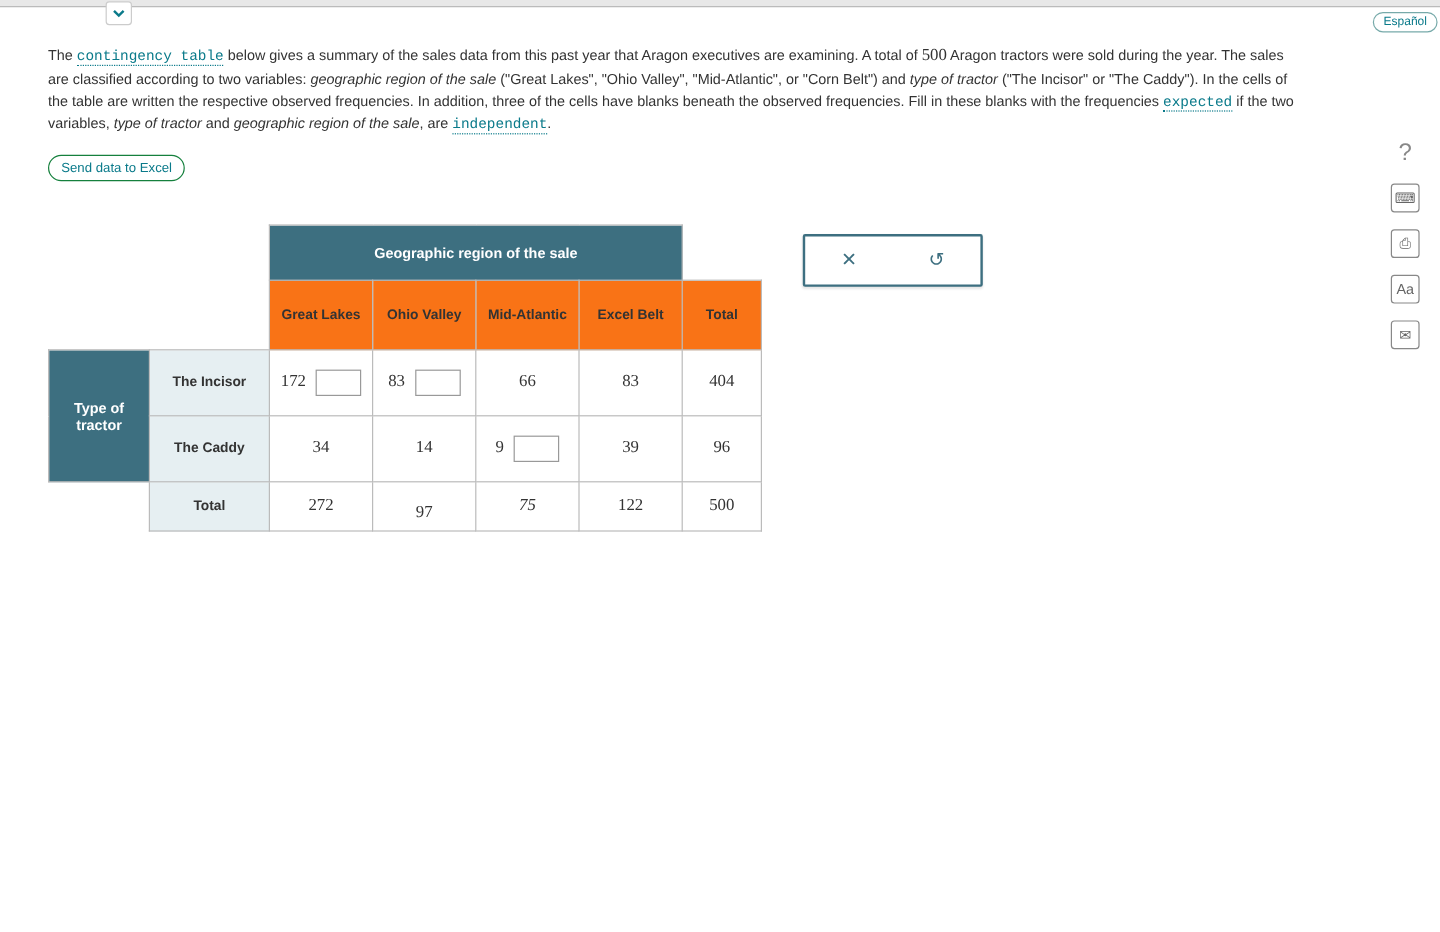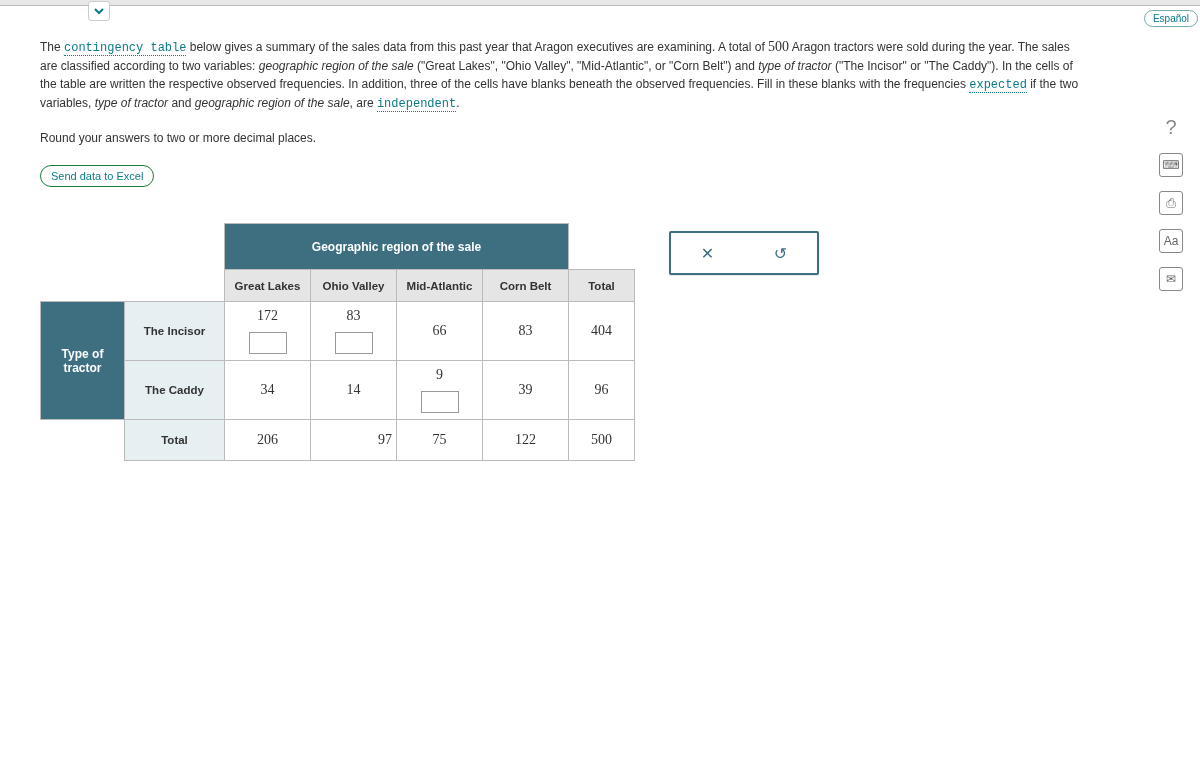--- a/index.html
+++ b/index.html
@@ -12,26 +12,26 @@
     .link { color: #0a7a8a; border-bottom: 1px dotted #0a7a8a; cursor: pointer; font-family: Liberation Mono, monospace; }
     .italic { font-style: italic; }
     .roman-num { font-family: 'Times New Roman', serif; font-size: 14px; }
     .instruction { margin-bottom: 18px; line-height: 1.5; }
     .excel-btn { display: inline-block; border: 1px solid #15803d; border-radius: 12px; padding: 4px 10px; color: #0a7a8a; font-size: 11px; background: #fff; cursor: pointer; }
     .table-area { margin-top: 36px; display: flex; align-items: flex-start; }
     .ct-wrap { position: relative; }
     table.contingency { border-collapse: collapse; }
     table.contingency td, table.contingency th { border: 1px solid #bbb; text-align: center; vertical-align: middle; }
     .hdr-top { background: #3d6f80; color: #fff; font-weight: bold; font-size: 12px; height: 46px; }
-    .hdr-col { background: #e5e5e5; font-weight: bold; color: #333; font-size: 11.5px; height: 32px; padding: 4px 4px; }
+    .hdr-col { background: #f97316; font-weight: bold; color: #333; font-size: 11.5px; height: 58px; padding: 4px 4px; }
     .hdr-row-main { background: #3d6f80; color: #fff; font-weight: bold; font-size: 12px; width: 84px; }
     .hdr-row { background: #e6eff2; font-weight: bold; color: #333; font-size: 11.5px; text-align: left; padding: 4px 8px; width: 100px; }
     .cell { background: #fff; font-family: 'Times New Roman', serif; font-size: 14px; width: 86px; }
     .cell-col-total { width: 66px; }
-    .cell-inner { display: flex; flex-direction: column; align-items: center; justify-content: center; padding: 6px 4px; gap: 8px; min-height: 54px; }
+    .cell-inner { display: flex; flex-direction: row; align-items: center; justify-content: center; padding: 6px 4px; gap: 8px; min-height: 54px; }
     .obs-val { }
     .input-box { width: 38px; height: 22px; border: 1px solid #999; background: #fff; }
     .corner-blank { background: #fff; border: none !important; }
     .tool-panel { margin-left: 34px; margin-top: 8px; border: 2px solid #3d6f80; border-radius: 2px; background: #fff; width: 150px; height: 44px; display: flex; align-items: center; justify-content: space-around; box-shadow: 0 1px 2px rgba(0,0,0,0.1); }
     .tool-btn { width: 28px; height: 28px; display: flex; align-items: center; justify-content: center; cursor: pointer; color: #3d6f80; font-size: 16px; border-radius: 3px; }
     .right-rail { position: absolute; right: 8px; top: 10px; width: 42px; display: flex; flex-direction: column; align-items: center; gap: 14px; }
     .espanol-btn { border: 1px solid #7aa; border-radius: 10px; padding: 2px 8px; font-size: 10px; color: #0a7a8a; background: #fff; cursor: pointer; }
     .rail-icon { width: 24px; height: 24px; border: 1px solid #888; border-radius: 3px; display: flex; align-items: center; justify-content: center; color: #666; background: #fff; cursor: pointer; }
     .rail-icon.help { border: none; color: #888; font-size: 20px; }
     .rail-spacer { height: 60px; }
@@ -56,38 +56,37 @@
   <div class="rail-icon">✉</div>
 </div>
 
 <div class="content">
 
 
   <p class="paragraph">
     <span>The </span><span class="link">contingency table</span><span> below gives a summary of the sales data from this past year that Aragon executives are examining. A total of </span><span class="roman-num">500</span><span> Aragon tractors were sold during the year. The sales are classified according to two variables: </span><span class="italic">geographic region of the sale</span><span> ("Great Lakes", "Ohio Valley", "Mid-Atlantic", or "Corn Belt") and </span><span class="italic">type of tractor</span><span> ("The Incisor" or "The Caddy"). In the cells of the table are written the respective observed frequencies. In addition, three of the cells have blanks beneath the observed frequencies. Fill in these blanks with the frequencies </span><span class="link">expected</span><span> if the two variables, </span><span class="italic">type of tractor</span><span> and </span><span class="italic">geographic region of the sale</span><span>, are </span><span class="link">independent</span><span>.</span>
   </p>
 
-  <p class="instruction">Round your answers to two or more decimal places.</p>
 
   <span class="excel-btn">Send data to Excel</span>
 
   <div class="table-area">
     <div class="ct-wrap">
       <table class="contingency">
         <tbody>
             <tr>
           <td class="corner-blank" colspan="2" rowspan="2"></td>
           <th class="hdr-top" colspan="4">Geographic region of the sale</th>
           <td class="corner-blank"></td>
         </tr>
         <tr>
           <th class="hdr-col">Great Lakes</th>
           <th class="hdr-col">Ohio Valley</th>
           <th class="hdr-col">Mid-Atlantic</th>
-          <th class="hdr-col">Corn Belt</th>
+          <th class="hdr-col">Excel Belt</th>
           <th class="hdr-col">Total</th>
         </tr>
         <tr>
           <th class="hdr-row-main" rowspan="2">Type of tractor</th>
           <th class="hdr-row">The Incisor</th>
           <td class="cell">
             <div class="cell-inner">
               <span class="obs-val">172</span>
               <input class="input-box" type="text" style="">
             </div>
@@ -141,30 +140,30 @@
             <div class="cell-inner">
               <span class="obs-val">96</span>
             </div>
           </td>
         </tr>
         <tr>
           <td class="corner-blank"></td>
           <th class="hdr-row">Total</th>
           <td class="cell">
                 <div class="cell-inner" style="min-height:40px;">
-                  <span class="obs-val">206</span>
+                  <span class="obs-val">272</span>
                 </div>
               </td>
           <td class="cell">
                 <div class="cell-inner" style="min-height:40px;align-items:flex-end;">
                   <span class="obs-val">97</span>
                 </div>
               </td>
           <td class="cell">
-                <div class="cell-inner" style="min-height:40px;">
+                <div class="cell-inner" style="min-height:40px;font-style:italic;">
                   <span class="obs-val">75</span>
                 </div>
               </td>
           <td class="cell">
                 <div class="cell-inner" style="min-height:40px;">
                   <span class="obs-val">122</span>
                 </div>
               </td>
           <td class="cell cell-col-total">
                 <div class="cell-inner" style="min-height:40px;">

